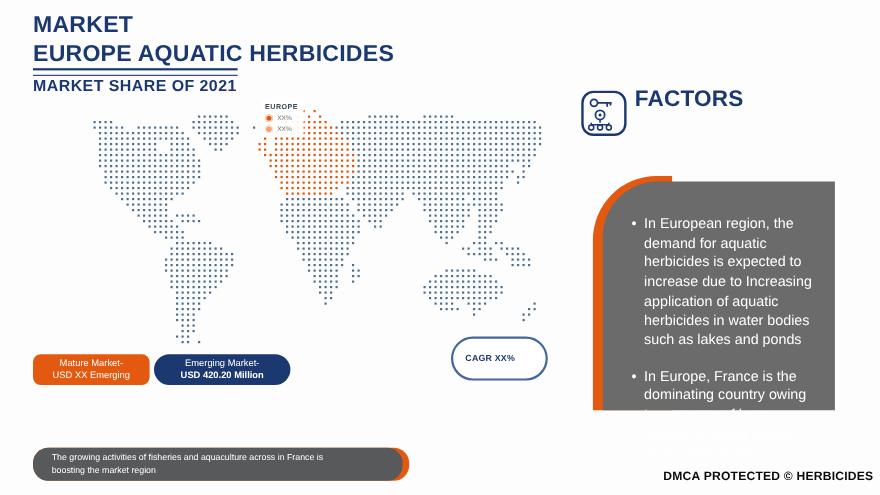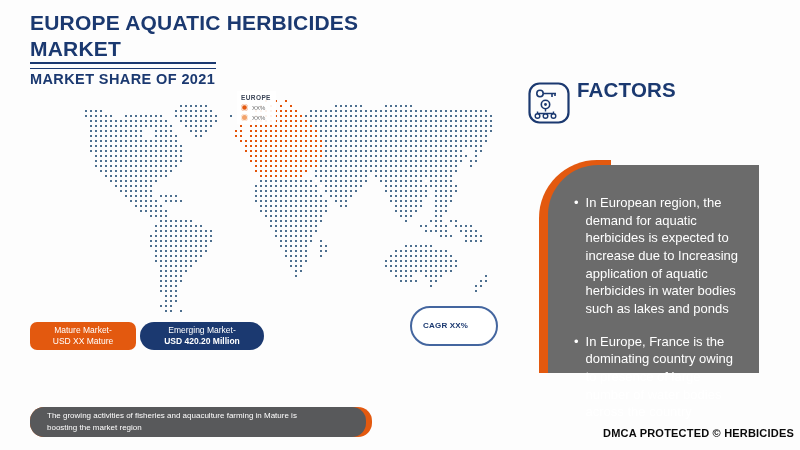--- a/index.html
+++ b/index.html
@@ -68,22 +68,22 @@
   
   .dmca{position:absolute;right:6px;top:427px;font-size:11px;font-weight:bold;
         color:#0a0a0a;letter-spacing:.2px;}
 </style>
 </head>
 <body>
 
 <div class="page">
 
   <div class="title">
+    <div>MARKET</div>
     <div>EUROPE AQUATIC HERBICIDES</div>
-    <div>MARKET</div>
   </div>
   <div class="title-underline"></div>
   <div class="subtitle">MARKET SHARE OF 2021</div>
 
   <div class="map">
     <div class="legend">
       <div class="legend-title">EUROPE</div>
       <div class="legend-row">
         <span class="legend-dot l1"></span>
         <span class="legend-val">XX%</span>
@@ -1653,34 +1653,34 @@
       <div class="dot" style="left: 75px; top: 210px; background: rgb(78, 112, 143);"></div>
       <div class="dot" style="left: 80px; top: 210px; background: rgb(78, 112, 143);"></div>
       <div class="dot" style="left: 85px; top: 210px; background: rgb(78, 112, 143);"></div>
       <div class="dot" style="left: 80px; top: 215px; background: rgb(78, 112, 143);"></div>
       <div class="dot" style="left: 85px; top: 215px; background: rgb(78, 112, 143);"></div>
       <div class="dot" style="left: 95px; top: 215px; background: rgb(78, 112, 143);"></div>
     </div>
 
   <div class="badge badge-orange">
     <div>Mature Market-</div>
-    <div>USD XX Mature</div>
+    <div>USD XX Emerging</div>
   </div>
   <div class="badge badge-navy">
     <div>Emerging Market-</div>
     <div class="badge-bold">USD 420.20 Million</div>
   </div>
 
   <div class="pill">
     <div>CAGR XX%</div>
   </div>
 
   <div class="banner-orange"></div>
   <div class="banner-gray">
-    <div>The growing activities of fisheries and aquaculture farming in Mature is</div>
+    <div>The growing activities of fisheries and aquaculture across in France is</div>
     <div>boosting the market region</div>
   </div>
 
   <svg class="kif-icon" viewBox="0 0 42 42">
     <rect x="1.5" y="1.5" width="39" height="39" rx="10" fill="none" stroke="#1b3970" stroke-width="2.2"></rect>
     <circle cx="12" cy="11.5" r="3.2" fill="none" stroke="#1b3970" stroke-width="1.6"></circle>
     <path d="M15.2 11.5 H28 M24 11.5 V15 M27 11.5 V14" fill="none" stroke="#1b3970" stroke-width="1.6"></path>
     <circle cx="17.5" cy="22.5" r="4.2" fill="none" stroke="#1b3970" stroke-width="1.6"></circle>
     <circle cx="17.5" cy="22.5" r="1.4" fill="#1b3970"></circle>
     <path d="M17.5 26.7 V29.5 M9.5 31.5 H25.5 M9.5 29.5 V31.5 M25.5 29.5 V31.5" fill="none" stroke="#1b3970" stroke-width="1.4"></path>

